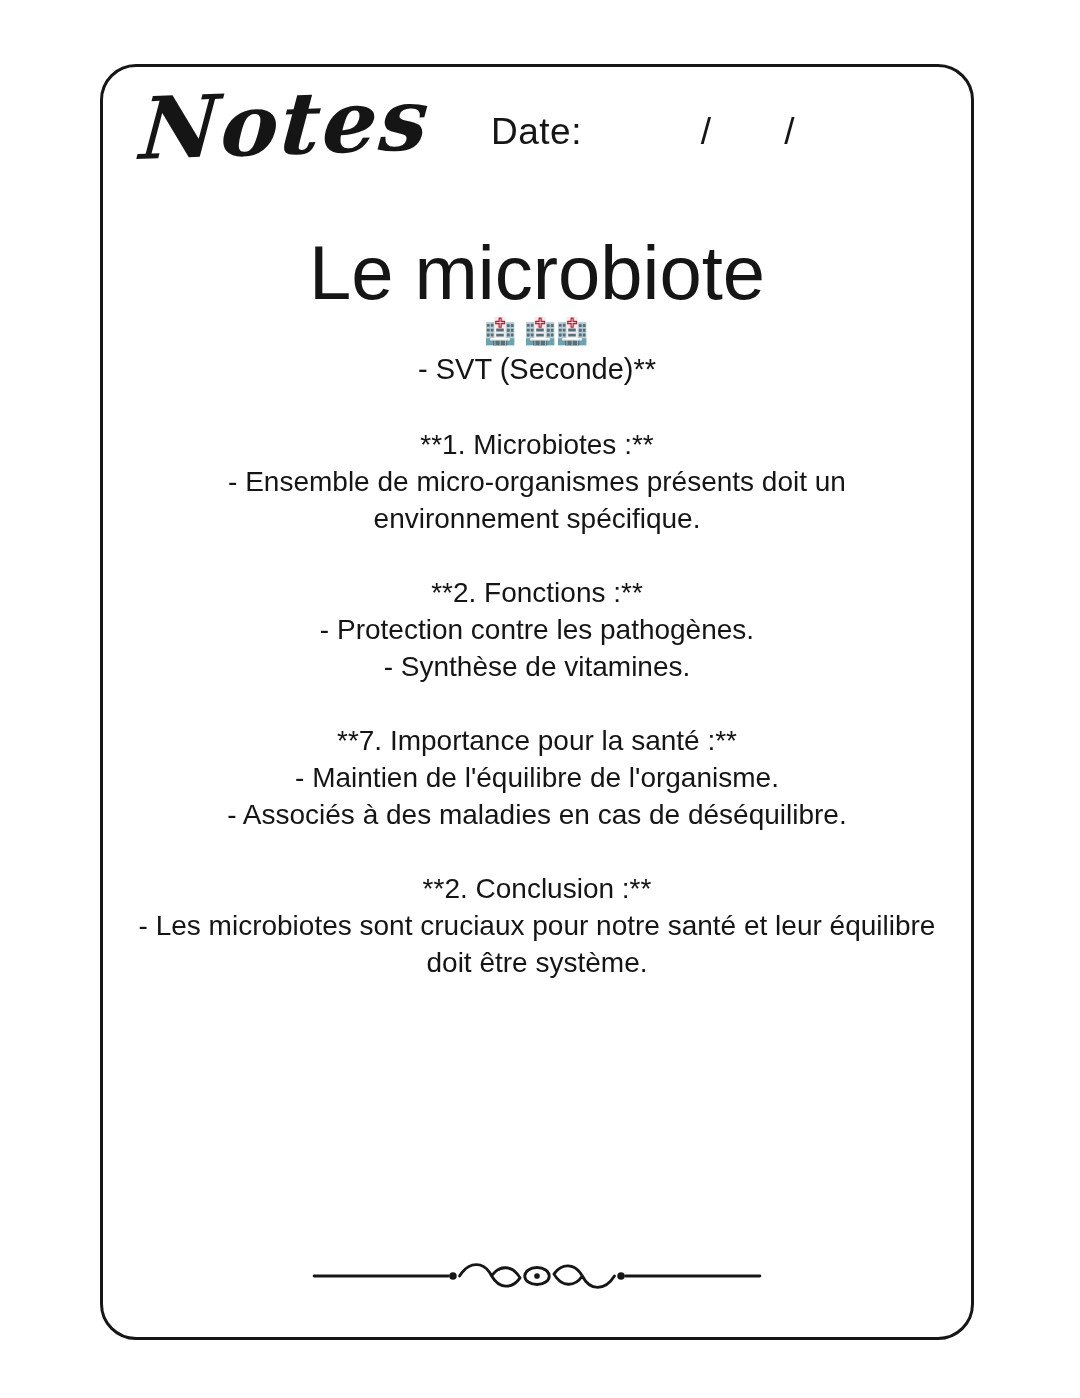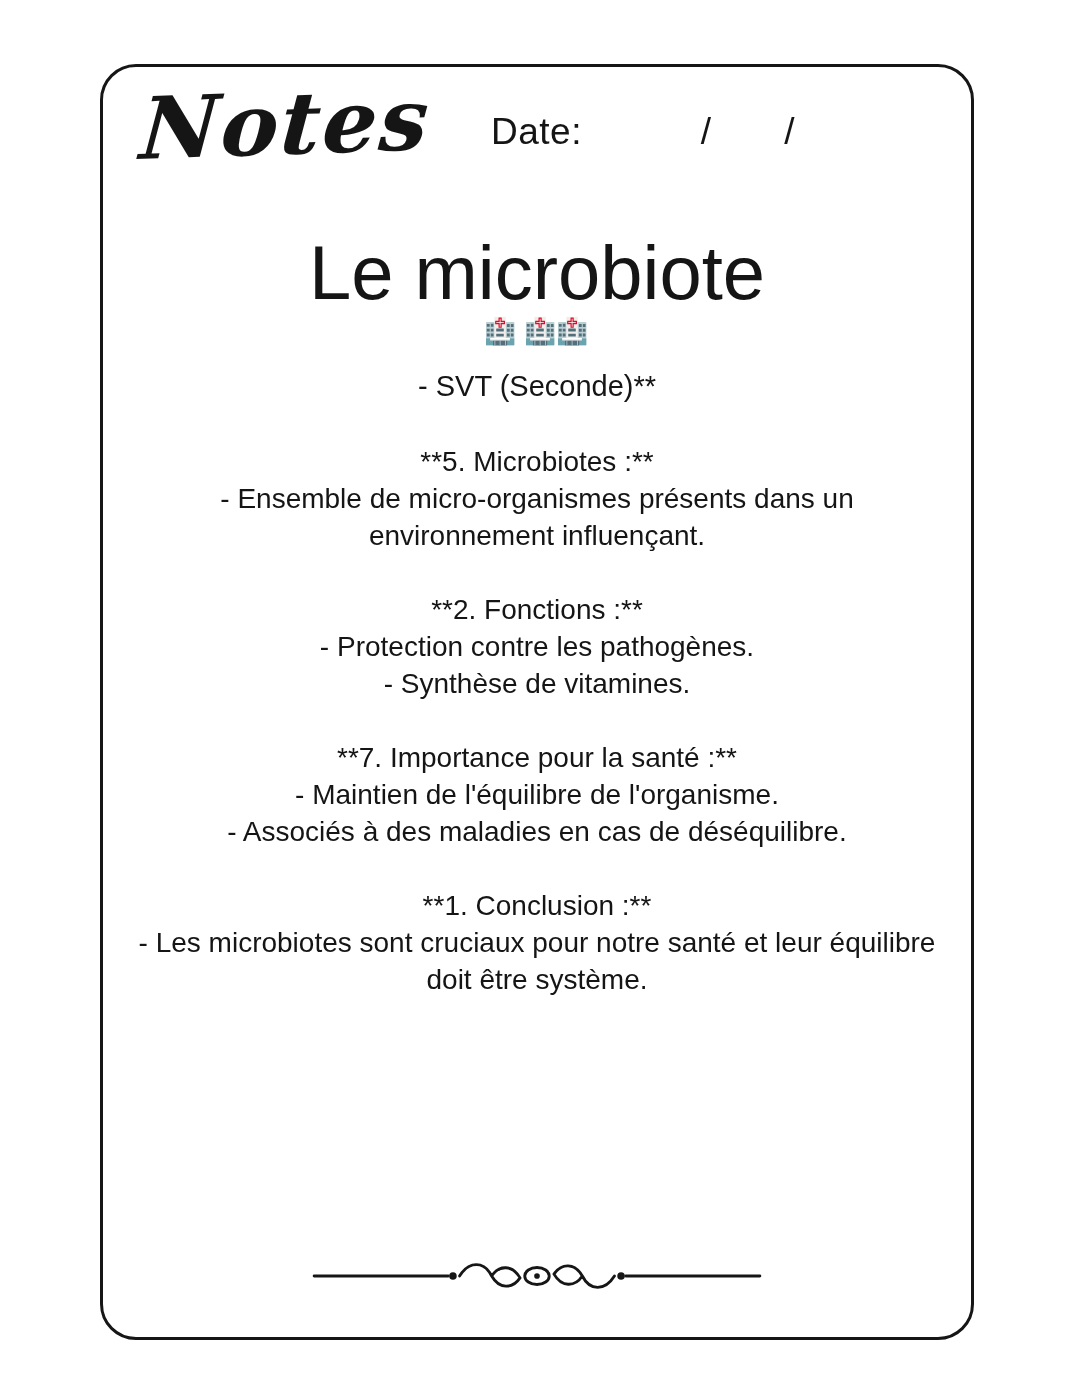--- a/index.html
+++ b/index.html
@@ -66,21 +66,21 @@
   .emoji-row {
     text-align: center;
     font-size: 26px;
     line-height: 32px;
     margin-top: 2px;
   }
   .subtitle {
     text-align: center;
     font-size: 29px;
     line-height: 37px;
-    margin-top: 21px;
+    margin-top: 4px;
   }
   .content {
     margin: 38px auto 0 auto;
     max-width: 810px;
     text-align: center;
   }
   .content section { margin-bottom: 37px; }
   .content section:last-child { margin-bottom: 0; }
   .line {
     font-size: 28px;
@@ -110,39 +110,39 @@
 
     <h1 class="title">Le microbiote</h1>
 
     <div class="emoji-row">🏥 🏥🏥</div>
 
     <div class="subtitle">- SVT (Seconde)**</div>
 
     <div class="content">
 
       <section>
-        <div class="line">**5. Microbiotes :**</div>
-        <div class="line">- Ensemble de micro-organismes présents dans un environnement influençant.</div>
+        <div class="line">**1. Microbiotes :**</div>
+        <div class="line">- Ensemble de micro-organismes présents doit un environnement spécifique.</div>
       </section>
 
       <section>
         <div class="line">**2. Fonctions :**</div>
         <div class="line">- Protection contre les pathogènes.</div>
         <div class="line">- Synthèse de vitamines.</div>
       </section>
 
 
       <section>
         <div class="line">**7. Importance pour la santé :**</div>
         <div class="line">- Maintien de l'équilibre de l'organisme.</div>
         <div class="line">- Associés à des maladies en cas de déséquilibre.</div>
       </section>
 
       <section>
-        <div class="line">**1. Conclusion :**</div>
+        <div class="line">**2. Conclusion :**</div>
         <div class="line">- Les microbiotes sont cruciaux pour notre santé et leur équilibre doit être système.</div>
       </section>
 
     </div>
 
     <svg class="divider" viewBox="0 0 480 36" width="460" height="34" aria-hidden="true">
       <g stroke="#161616" fill="none" stroke-width="3" stroke-linecap="round">
         <line x1="4" y1="18" x2="146" y2="18"></line>
         <line x1="334" y1="18" x2="476" y2="18"></line>
         <path d="M158 18 c10 -16 26 -16 34 0 c8 14 22 14 30 2 c-8 -14 -22 -14 -30 -2"></path>

